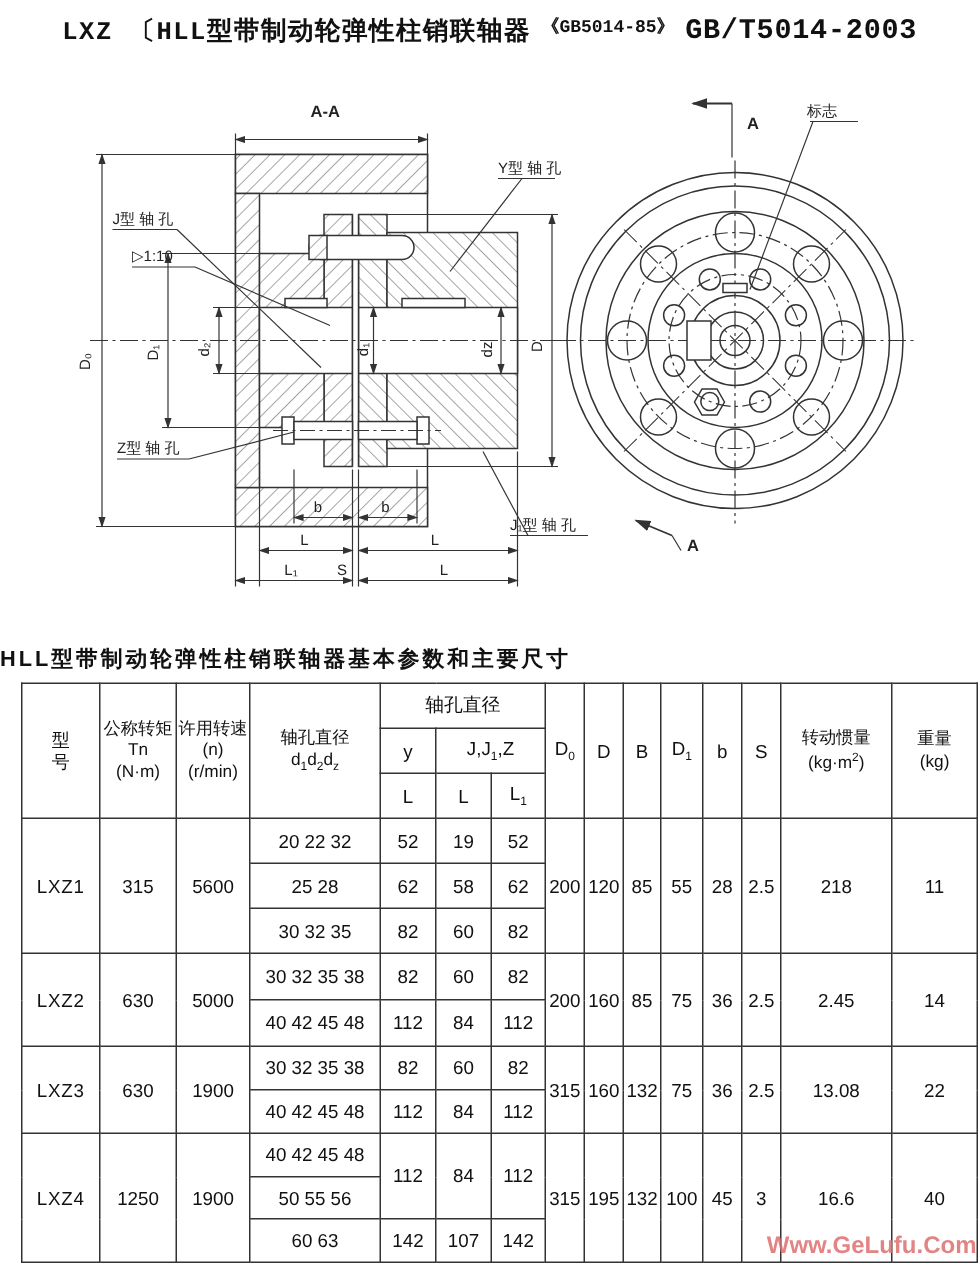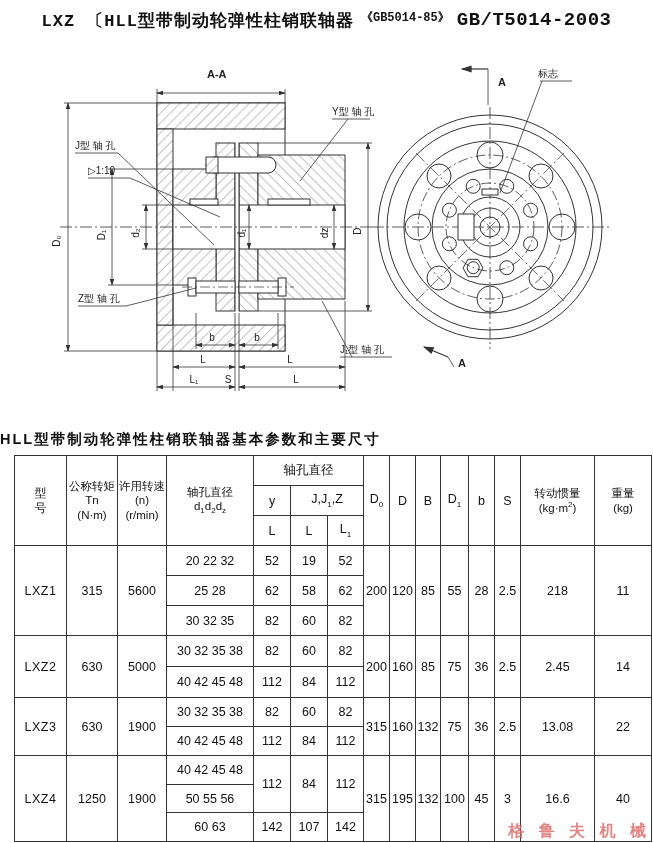--- a/index.html
+++ b/index.html
@@ -372,14 +372,14 @@
   <tr class="h29">
     <td>60 63</td>
     <td>142</td>
     <td>107</td>
     <td>142</td>
   </tr>
   </tbody>
 </table>
 
 <div class="wm">
-  <div class="wm-l1" style="color: rgb(221, 111, 111);">格 鲁 夫 机 械</div>
+  <div class="wm-l2" style="color: rgb(221, 111, 111);">Www.GeLufu.Com</div>
 </div>
 
 </body></html>

